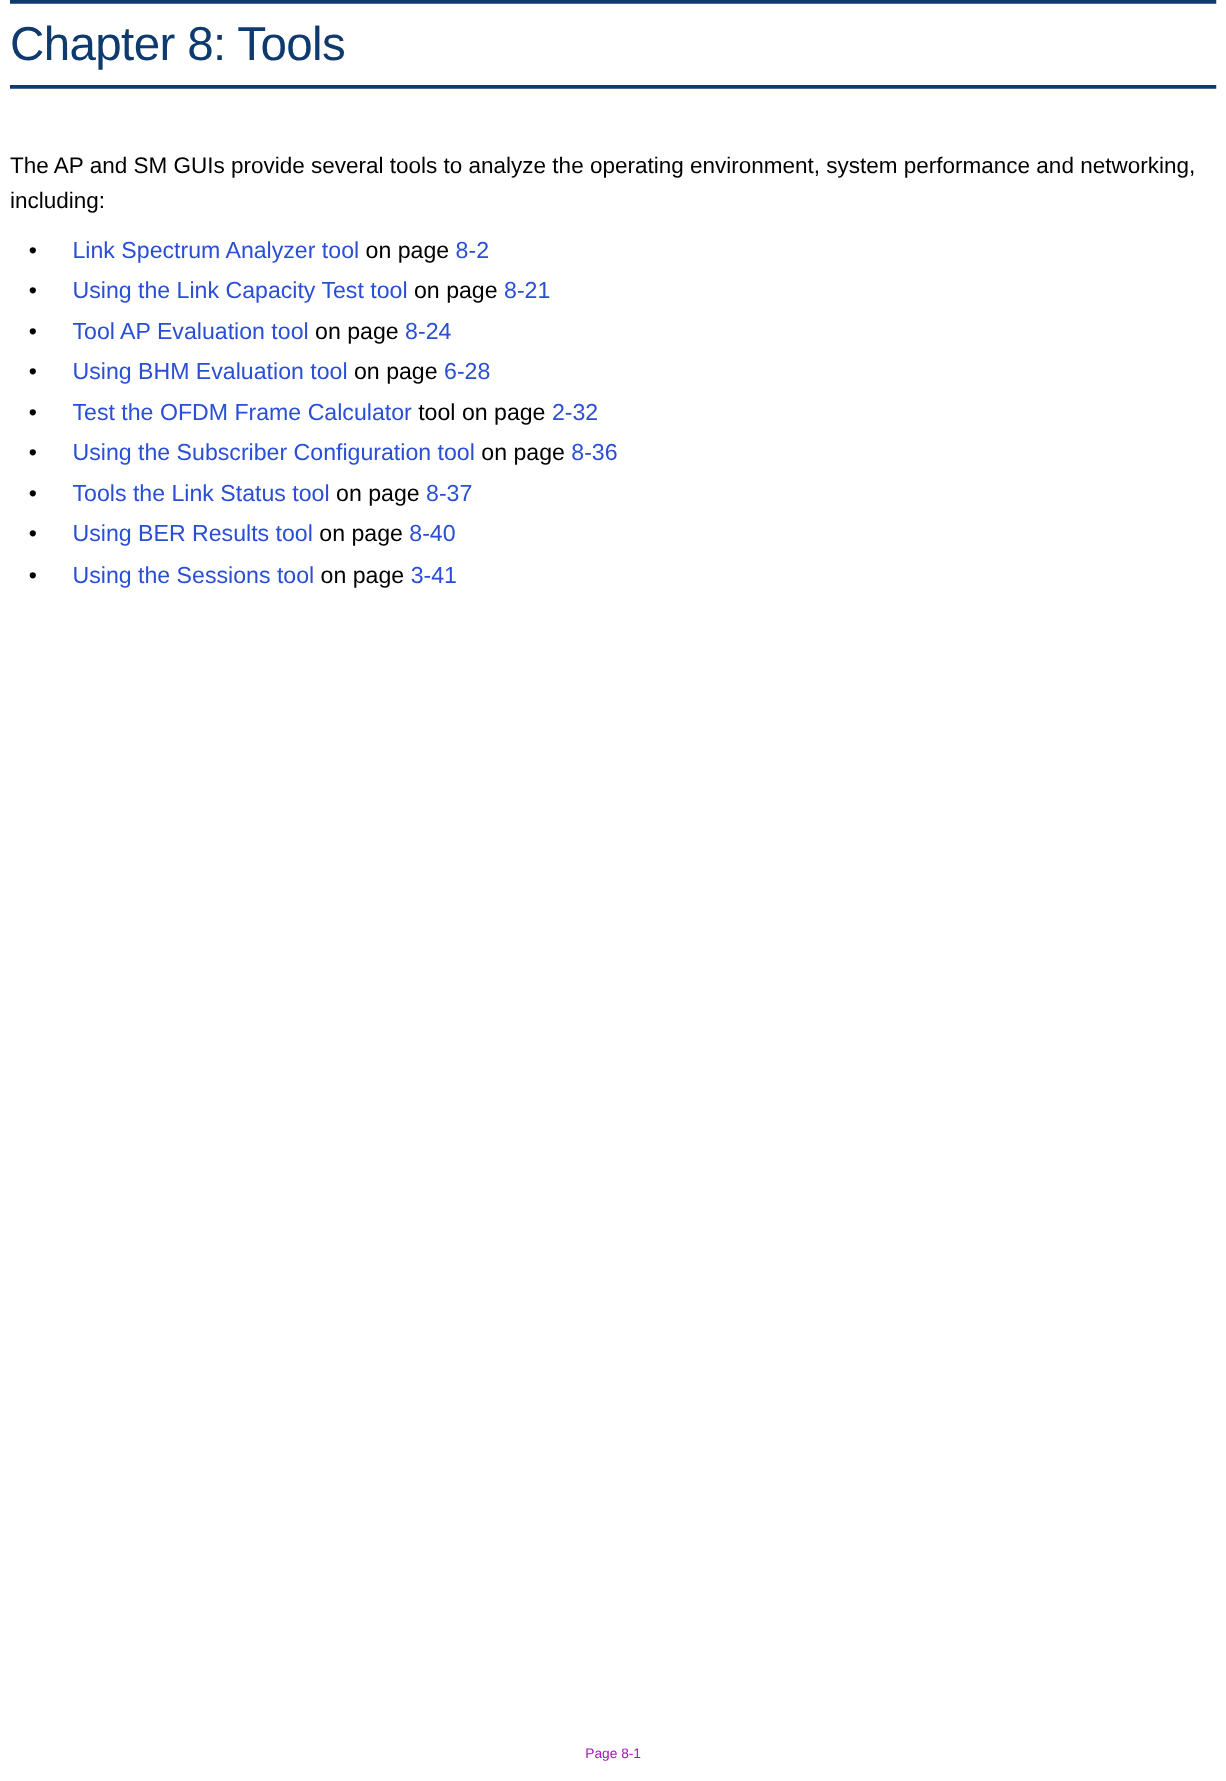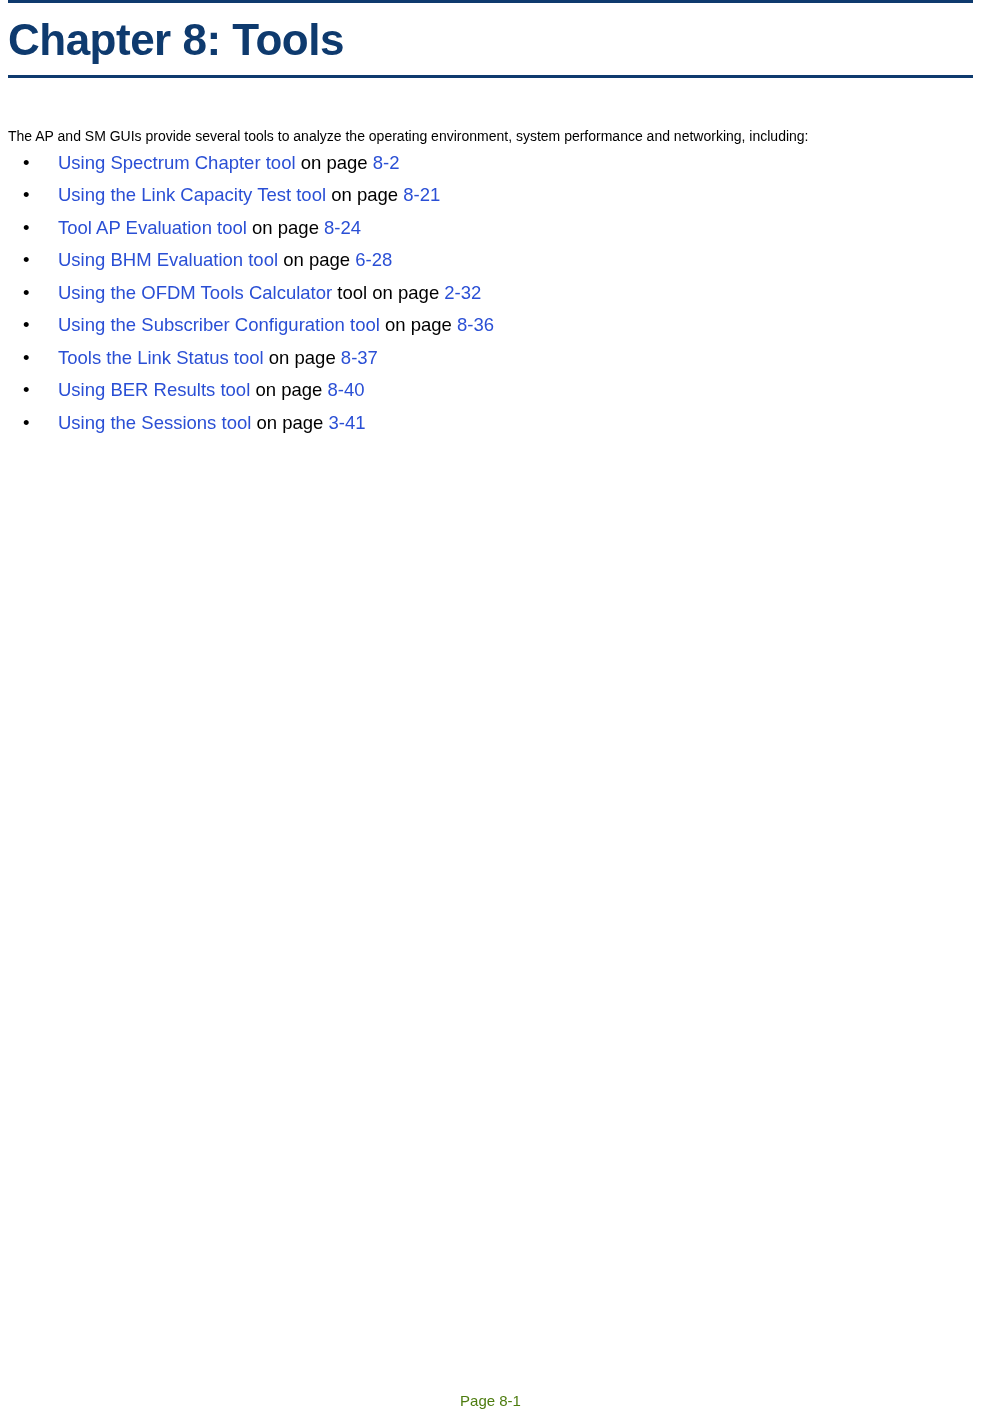--- a/index.html
+++ b/index.html
@@ -19,29 +19,30 @@
       padding: 0 8px;
     }
     .chapter-heading {
       border-top: 3px solid #0e3a6e;
       border-bottom: 3px solid #0e3a6e;
       padding: 12px 0 10px 0;
       margin-bottom: 48px;
     }
     .chapter-title {
       font-family: Arial, Helvetica, sans-serif;
-      font-weight: 700;
-      font-size: 44px;
+      font-weight: 400;
+      font-size: 38px;
       color: #0e3a6e;
       letter-spacing: -0.5px;
     }
     .intro-text {
-      font-size: 14px;
+      font-size: 18px;
       color: #000;
       line-height: 1.55;
+      margin-bottom: 10px;
     }
     ul.item-list {
       list-style: none;
       padding-left: 0;
     }
     ul.item-list li {
       position: relative;
       padding-left: 50px;
       font-size: 18.5px;
       line-height: 1.65;
@@ -65,49 +66,49 @@
     }
     .page-ref {
       color: #2a4fd5;
     }
     .page-footer {
       position: absolute;
       bottom: 16px;
       left: 0;
       right: 0;
       text-align: center;
-      font-size: 15px;
-      color: #4d7c0f;
+      font-size: 11px;
+      color: #a21caf;
     }
   </style>
 </head>
 <body>
 
 <div class="page-content">
   <div class="chapter-heading">
     <h1 class="chapter-title">Chapter 8:  Tools</h1>
   </div>
 
   <p class="intro-text">The AP and SM GUIs provide several tools to analyze the operating environment, system performance and networking, including:</p>
 
   <ul class="item-list">
     <li>
-      <span class="link-text">Using Spectrum Chapter tool</span><span class="normal-text"> on page </span><span class="page-ref">8-2</span>
+      <span class="link-text">Link Spectrum Analyzer tool</span><span class="normal-text"> on page </span><span class="page-ref">8-2</span>
     </li>
     <li>
       <span class="link-text">Using the Link Capacity Test tool</span><span class="normal-text"> on page </span><span class="page-ref">8-21</span>
     </li>
     <li>
       <span class="link-text">Tool AP Evaluation tool</span><span class="normal-text"> on page </span><span class="page-ref">8-24</span>
     </li>
     <li>
       <span class="link-text">Using BHM Evaluation tool</span><span class="normal-text"> on page </span><span class="page-ref">6-28</span>
     </li>
     <li>
-      <span class="link-text">Using the OFDM Tools Calculator</span><span class="normal-text"> tool on page </span><span class="page-ref">2-32</span>
+      <span class="link-text">Test the OFDM Frame Calculator</span><span class="normal-text"> tool on page </span><span class="page-ref">2-32</span>
     </li>
     <li>
       <span class="link-text">Using the Subscriber Configuration tool</span><span class="normal-text"> on page </span><span class="page-ref">8-36</span>
     </li>
     <li>
       <span class="link-text">Tools the Link Status tool</span><span class="normal-text"> on page </span><span class="page-ref">8-37</span>
     </li>
     <li>
       <span class="link-text">Using BER Results tool</span><span class="normal-text"> on page </span><span class="page-ref">8-40</span>
     </li>

